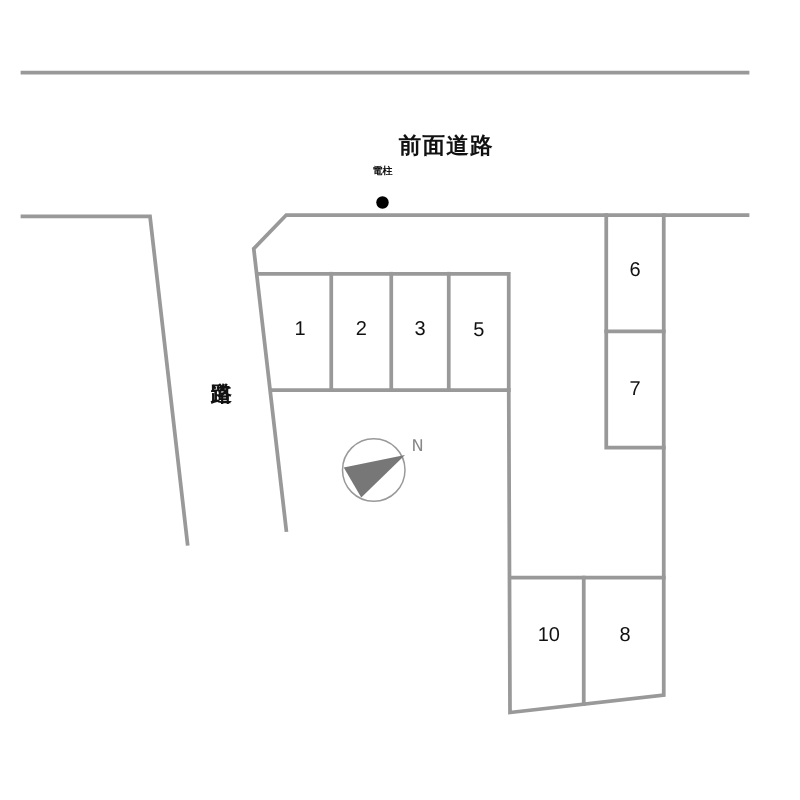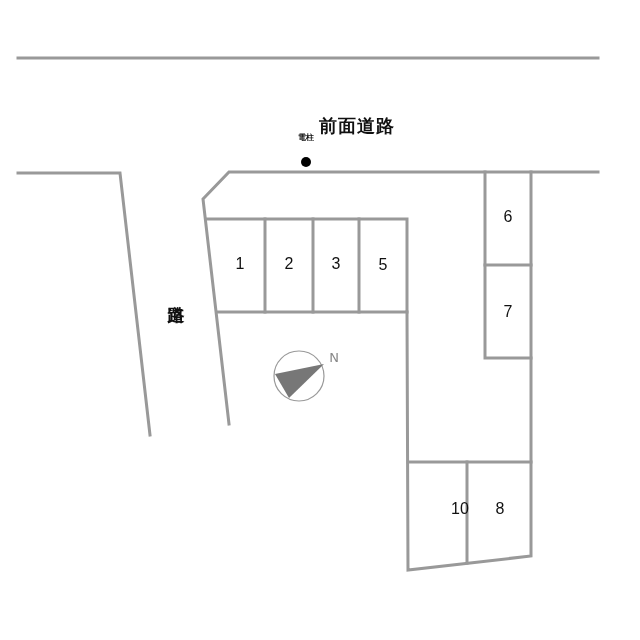--- a/index.html
+++ b/index.html
@@ -1,20 +1,20 @@
 <!DOCTYPE html>
 <html><head>
 <meta charset="utf-8">
 <style>
   html, body { margin: 0; padding: 0; background: #ffffff; }
   body { width: 640px; height: 640px; overflow: hidden; position: relative; font-family: "DejaVu Sans", sans-serif; }
   svg { position: absolute; left: 0; top: 0; }
   .ln { stroke: #999999; stroke-width: 3; fill: none; stroke-linecap: square; stroke-linejoin: miter; }
   .lbl { position: absolute; color: #111; font-family: "Liberation Sans", sans-serif; font-size: 16px; transform: translate(-50%, -50%); white-space: nowrap; }
-  .road-top { position: absolute; left: 357px; top: 126px; transform: translate(-50%, -50%); font-size: 18px; font-weight: bold; color: #111; font-family: "DejaVu Sans", sans-serif; letter-spacing: 1px; }
+  .road-top { position: absolute; left: 357px; top: 116px; transform: translate(-50%, -50%); font-size: 18px; font-weight: bold; color: #111; font-family: "DejaVu Sans", sans-serif; letter-spacing: 1px; }
   .road-left { position: absolute; left: 176px; top: 292px; transform: translate(-50%, -50%); font-size: 17px; font-weight: bold; color: #111; font-family: "DejaVu Sans", sans-serif; writing-mode: vertical-rl; line-height: 1; }
   .pole-label { position: absolute; left: 306px; top: 137px; transform: translate(-50%, -50%); font-size: 8px; font-weight: bold; color: #111; font-family: "DejaVu Sans", sans-serif; }
   .north { position: absolute; left: 334px; top: 357px; transform: translate(-50%, -50%); font-size: 13px; color: #888; font-family: "DejaVu Sans", sans-serif; }
 </style>
 </head>
 <body>
 
 <svg width="640" height="640" viewBox="0 0 640 640">
 
   <line class="ln" x1="18" y1="58" x2="598" y2="58"></line>
@@ -48,14 +48,14 @@
 <div class="road-left">道路</div>
 <div class="pole-label">電柱</div>
 <div class="north">N</div>
 
 <div class="lbl" style="left:240px; top:264px;">1</div>
 <div class="lbl" style="left:289px; top:264px;">2</div>
 <div class="lbl" style="left:336px; top:264px;">3</div>
 <div class="lbl" style="left:383px; top:265px;">5</div>
 <div class="lbl" style="left:508px; top:217px;">6</div>
 <div class="lbl" style="left:508px; top:312px;">7</div>
-<div class="lbl" style="left:460px; top:509px;">10</div>
+<div class="lbl" style="left:439px; top:509px;">10</div>
 <div class="lbl" style="left:500px; top:509px;">8</div>
 
 </body></html>

